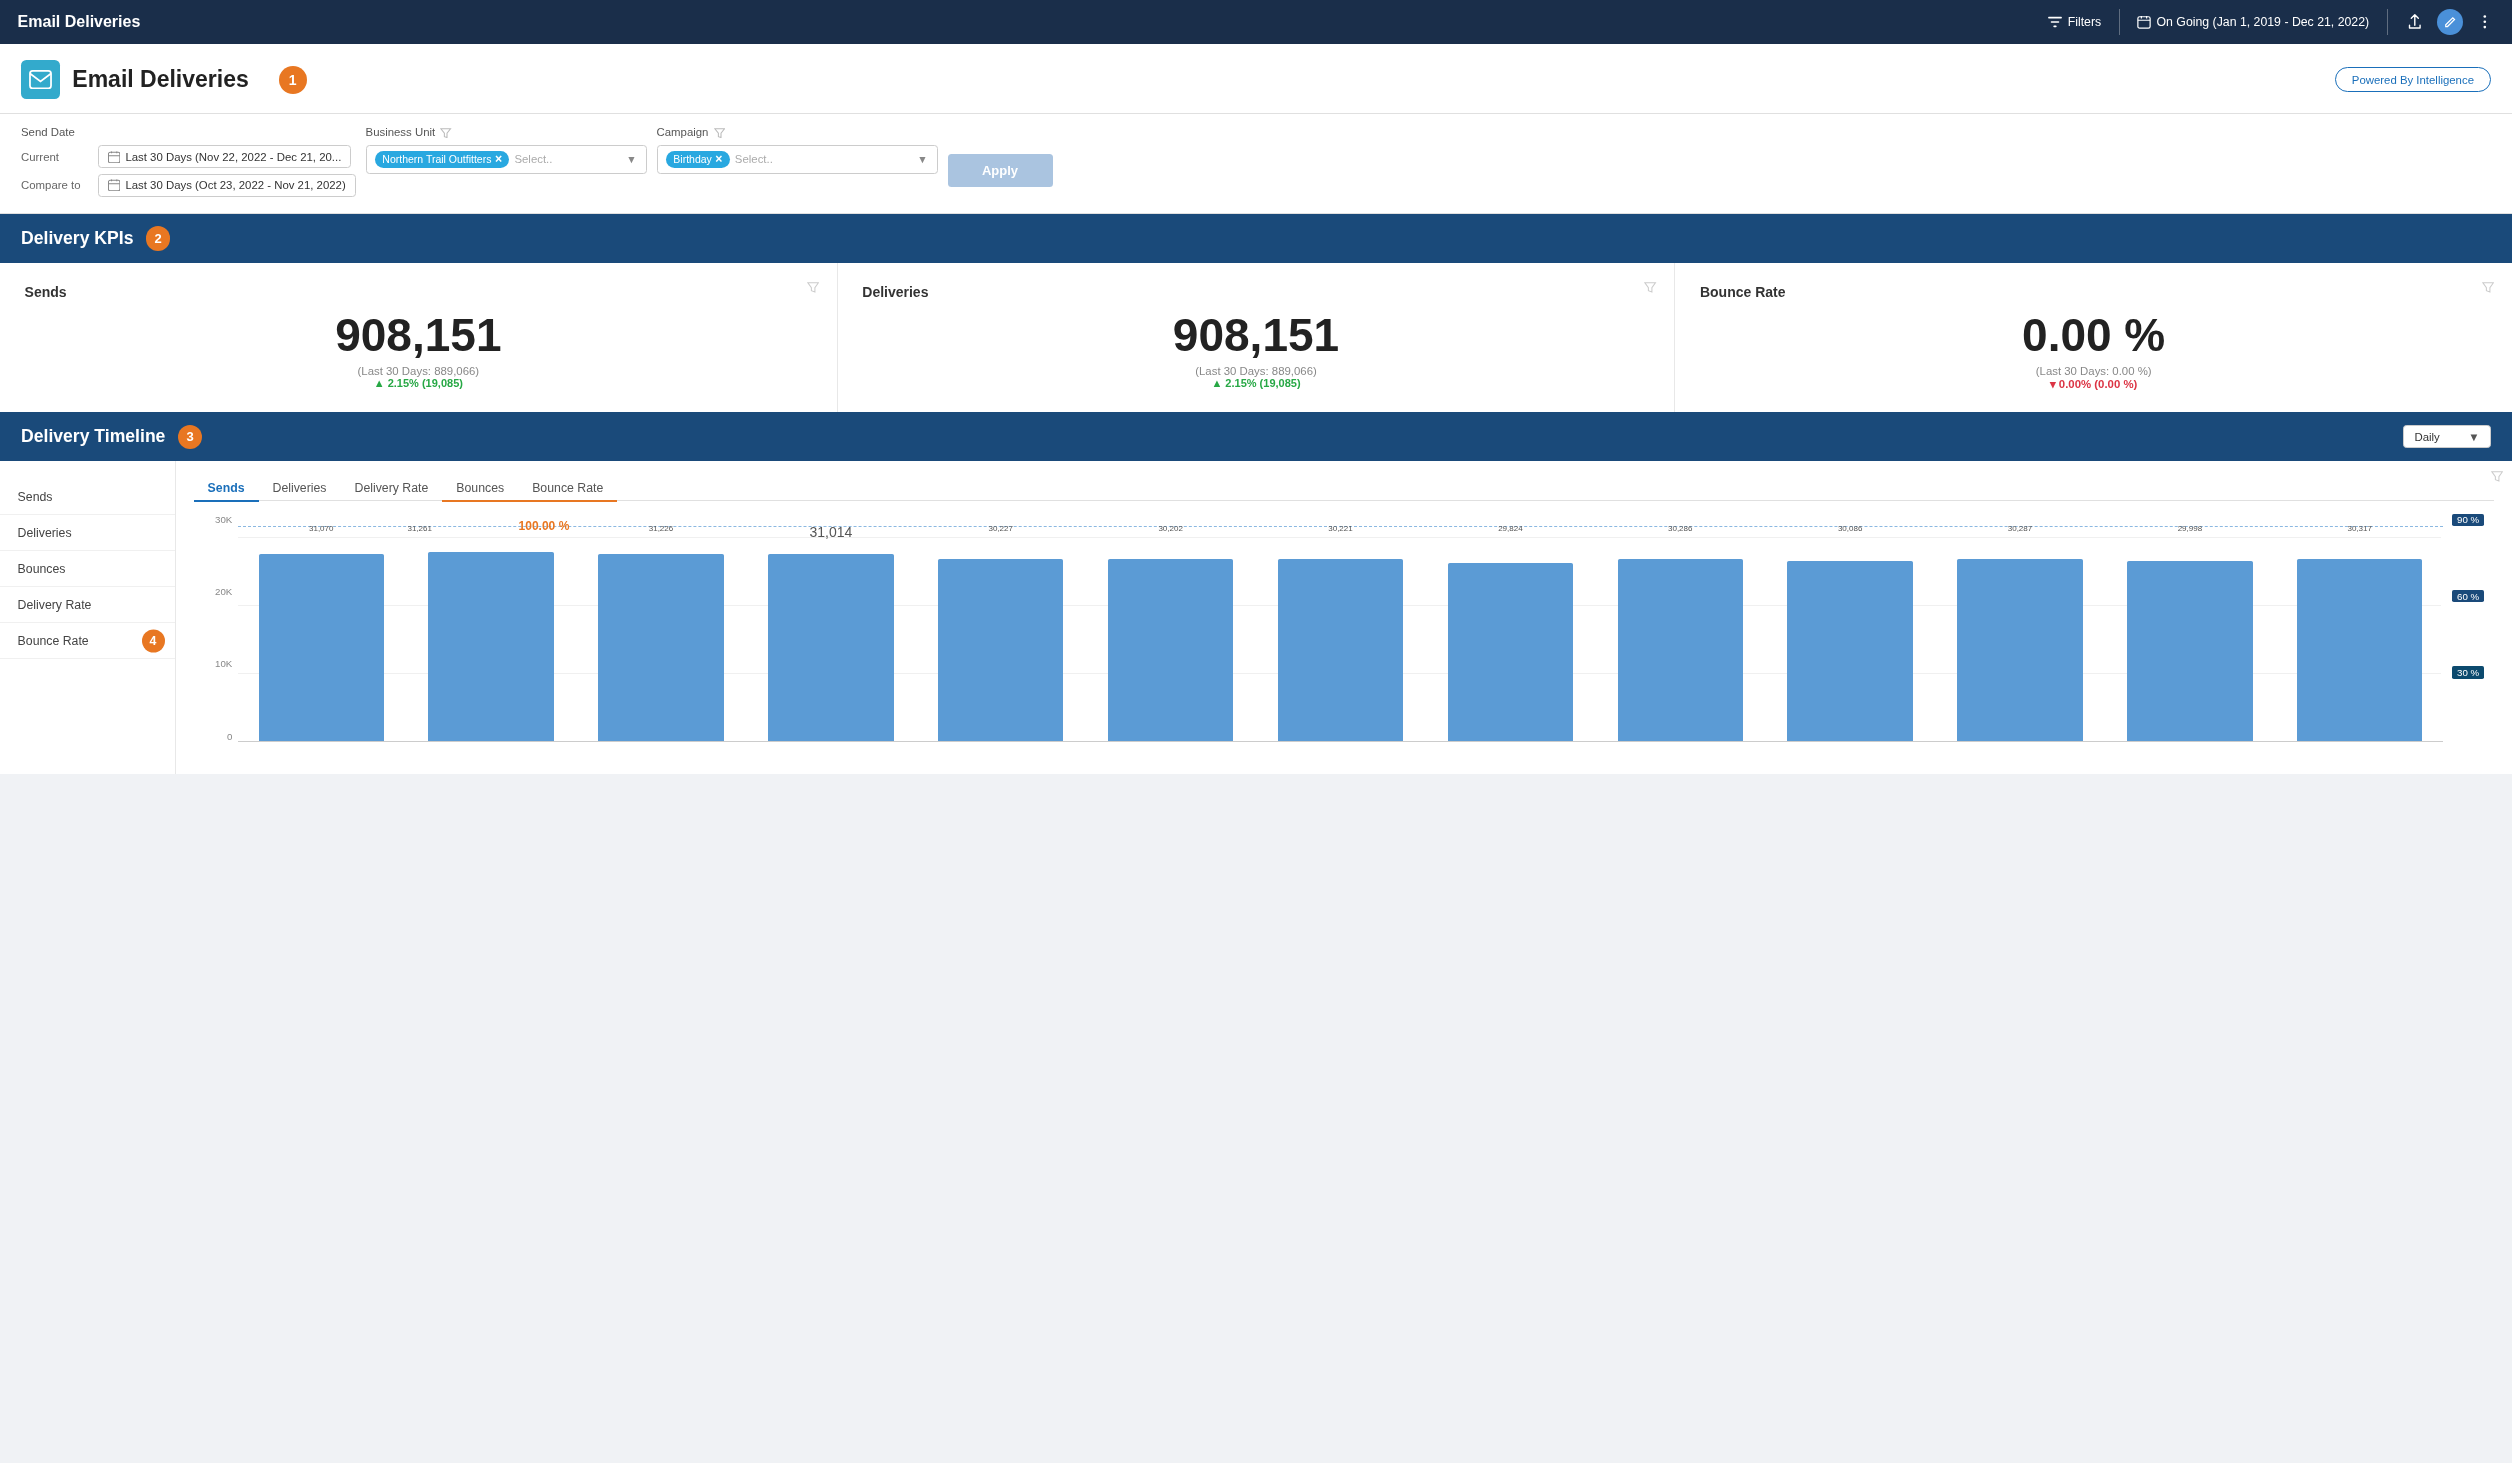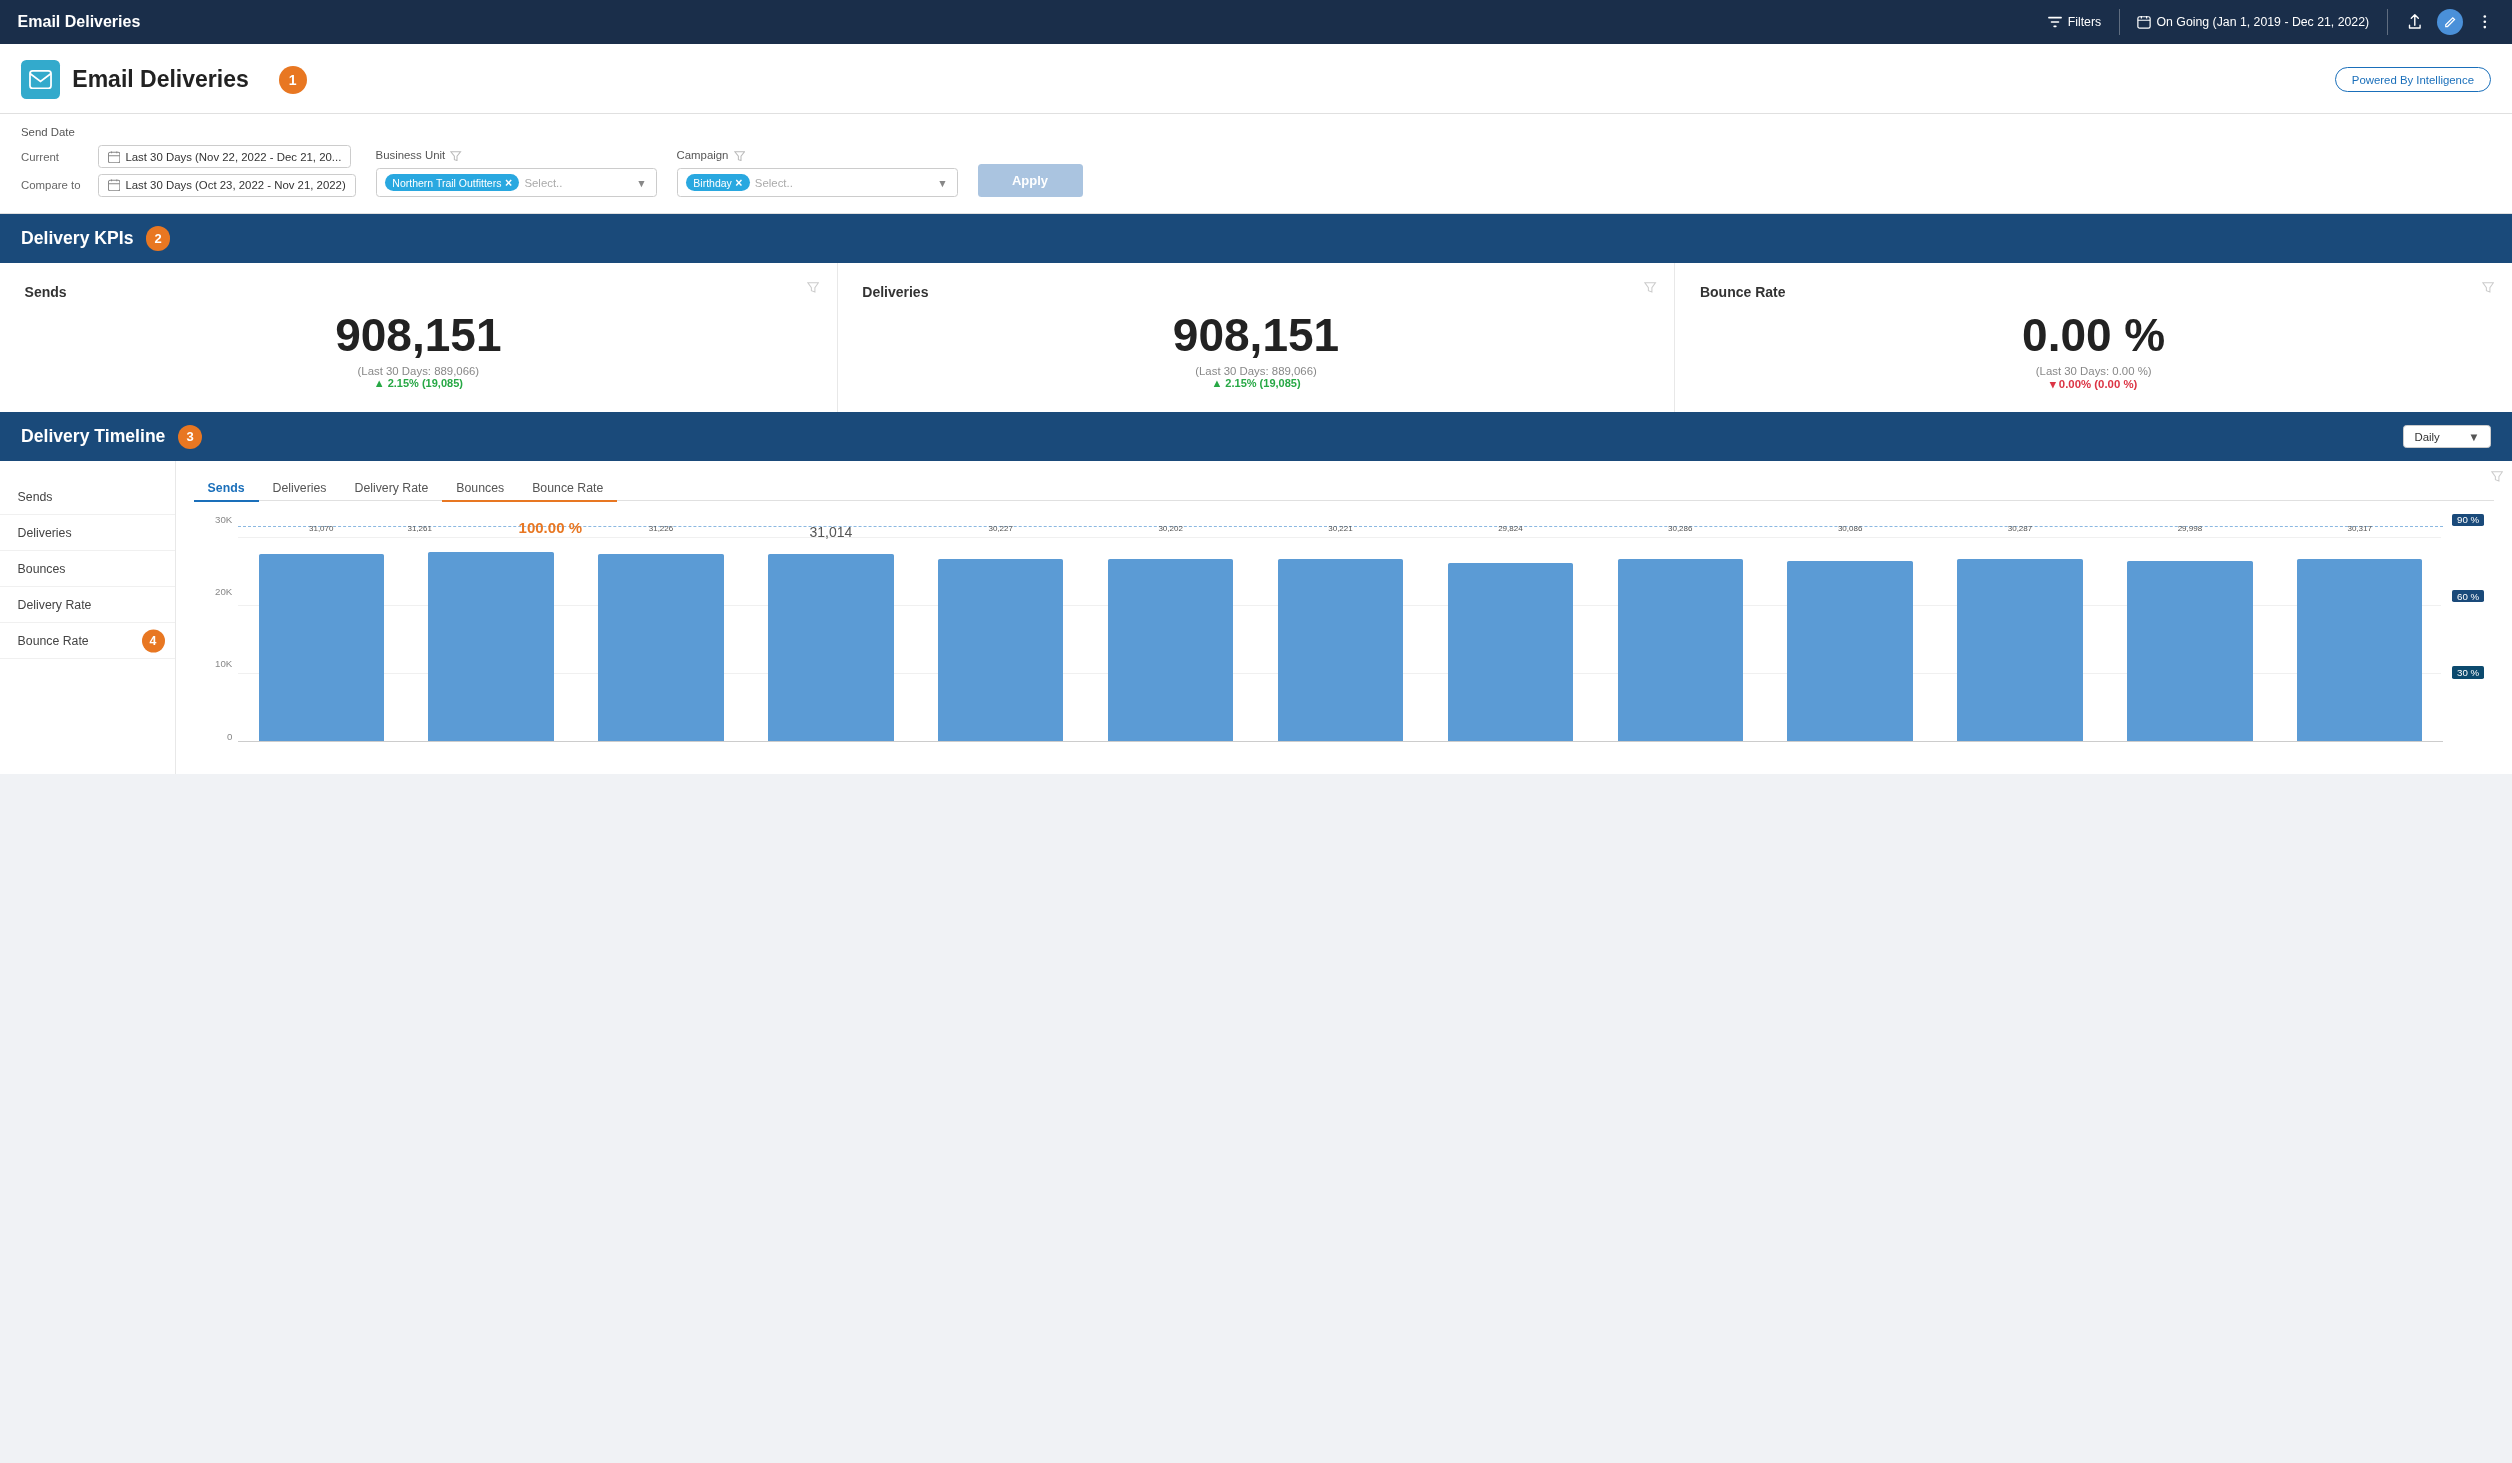--- a/index.html
+++ b/index.html
@@ -55,21 +55,21 @@
       border: 0.9px solid #1a6fba; color: #1a6fba; background: #fff;
       border-radius: 17.6px; padding: 5.3px 16px; font-size: 11.4px; cursor: pointer;
     }
 
     
     .filters-section {
       background: #fff;
       padding: 12.3px 21px 16px;
       border-bottom: 1.8px solid #e0e0e0;
     }
-    .filters-row { display: flex; align-items: flex-end; gap: 20px; flex-wrap: wrap; }
+    .filters-row { display: flex; align-items: flex-start; gap: 10px; flex-wrap: wrap; }
     .filter-group { display: flex; flex-direction: column; gap: 7px; }
     .filter-label { font-size: 11.4px; color: #555; font-weight: 500; }
     .filter-date-row { display: flex; flex-direction: column; gap: 5.3px; }
     .date-row { display: flex; align-items: center; gap: 7px; font-size: 11.4px; color: #444; }
     .date-row-label { min-width: 70px; color: #666; font-size: 11.4px; }
     .date-input-box {
       display: flex; align-items: center; gap: 5.3px;
       border: 0.9px solid #ccc; border-radius: 3.5px; padding: 4.4px 8.8px;
       background: #fff; font-size: 11.4px; min-width: 246px; color: #333;
     }
@@ -451,21 +451,21 @@
           <span style="background:#0c4a6e;color:#fff;padding:0.9px 5.3px;border-radius:1.8px;font-size:9.7px;">30 %</span>
           <span></span>
         </div>
 
         <div class="chart-grid-line" style="bottom:calc(90% * 240/260 + 17.6px);"></div>
         <div class="chart-grid-line" style="bottom:calc(60% * 240/260 + 17.6px);"></div>
         <div class="chart-grid-line" style="bottom:calc(30% * 240/260 + 17.6px);"></div>
 
         <div style="position:absolute;left:44px;right:51px;top:12.3px;height:1.8px;border-top:1.8px dashed #5b9bd5;opacity:0.7;"></div>
 
-        <div style="position:absolute;left:325px;top:5.3px;font-size:15px;color:#e87722;font-weight:700;">100.00 %</div>
+        <div style="position:absolute;left:325px;top:5.3px;font-size:12px;color:#e87722;font-weight:700;">100.00 %</div>
 
         <div style="position:absolute;left:44px;right:51px;bottom:17.6px;top:24.6px;display:flex;gap:2.6px;align-items:flex-end;" id="bar-chart">
         <div style="flex: 1 1 0%; display: flex; flex-direction: column; align-items: center; justify-content: flex-end; height: 100%; position: relative;">
               <div style="position: absolute; top: -14px; font-size: 8px; color: rgb(85, 85, 85); white-space: nowrap; text-align: center; width: 100%;">31,070</div>
               <div style="width: 75%; background: rgb(91, 155, 213); border-radius: 1.8px 1.8px 0px 0px; height: 92%;"></div>
             </div>
             <div style="flex: 1 1 0%; display: flex; flex-direction: column; align-items: center; justify-content: flex-end; height: 100%; position: relative;">
               <div style="position: absolute; top: -14px; font-size: 8px; color: rgb(85, 85, 85); white-space: nowrap; text-align: left; width: 100%;">31,261</div>
               <div style="width: 75%; background: rgb(91, 155, 213); border-radius: 1.8px 1.8px 0px 0px; height: 93%;"></div>
             </div>

